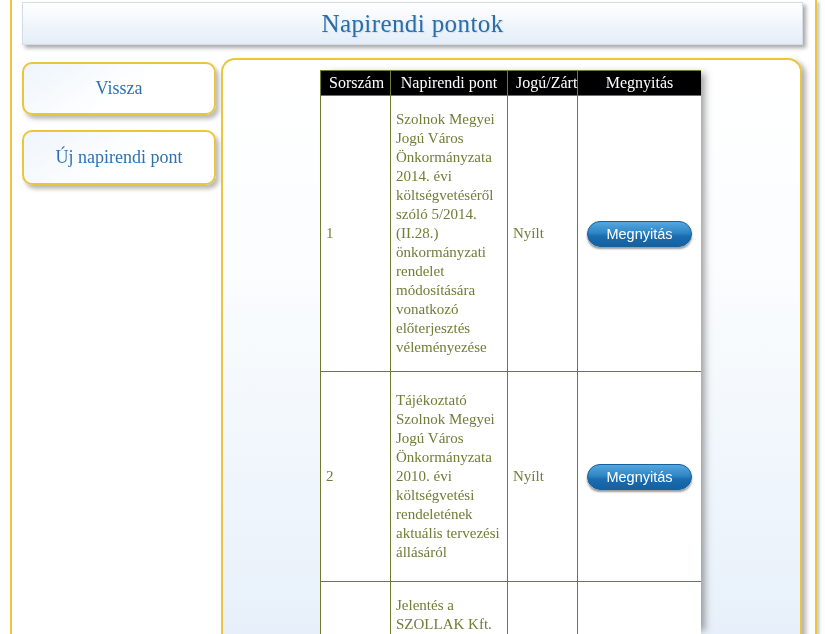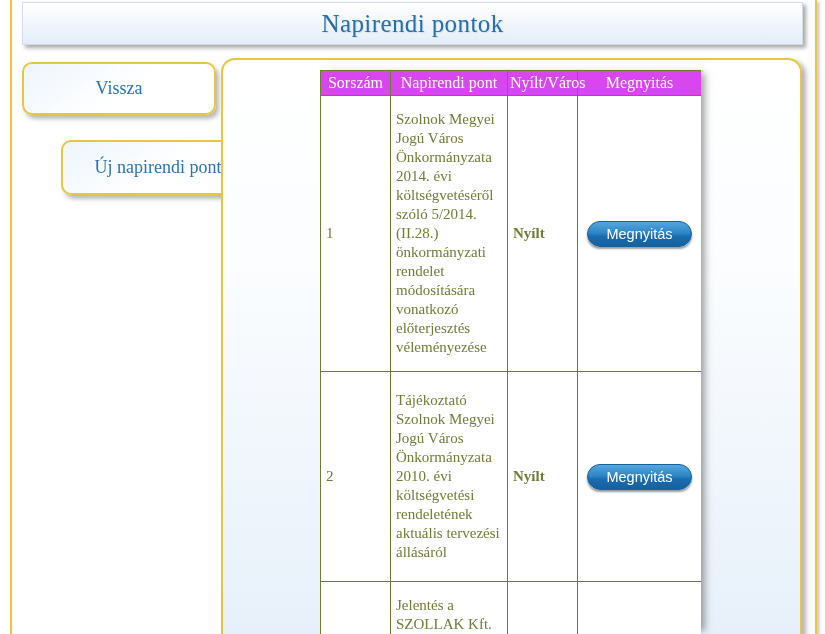--- a/index.html
+++ b/index.html
@@ -30,49 +30,49 @@
   
   .side-btn{
     position:absolute;left:22px;width:190px;
     border:2px solid #e9c63e;border-radius:10px;
     background:linear-gradient(145deg,#eef5fc 0%,#ffffff 55%);
     box-shadow:3px 4px 4px #bbbbbb;
     display:flex;align-items:center;justify-content:center;
     color:#2a72b6;font-size:18px;cursor:pointer;
   }
   .btn-back{top:62px;height:49px;}
-  .btn-new{top:140px;height:51px;margin-left:39px;}
+  .btn-new{top:130px;height:51px;}
 
   
   .main-panel{
     position:absolute;left:221px;top:58px;width:577px;height:576px;
     border:2px solid #e9c63e;border-bottom:none;
     border-radius:14px 14px 0 0;
     background:linear-gradient(#ffffff 0%,#fbfdfe 35%,#e7f0fa 100%);
     box-shadow:4px 3px 5px #b3b3b3;
   }
 
   
   .table-wrap{
     position:absolute;left:320px;top:70px;width:381px;height:564px;
     background:#ffffff;overflow:hidden;
     box-shadow:7px 0 7px -3px rgba(90,90,90,.55);
   }
   table{border-collapse:collapse;width:381px;table-layout:fixed;
         font-size:15px;color:#707d36;}
   th{
-    background:#d946ef;color:#ffffff;font-weight:normal;font-size:16px;
+    background:#000000;color:#ffffff;font-weight:normal;font-size:16px;
     height:22px;border:1px solid #6d7c2d;border-left:1px solid #b7d3e8;
-    padding:1px 2px;text-align:center;
+    padding:1px 8px;text-align:center;
   }
   th:first-child{border-left:1px solid #6d7c2d;}
   td{border:1px solid #6d7c2d;vertical-align:middle;padding:2px 4px;line-height:19px;}
   .col-num{padding-left:5px;}
   .col-item{padding:14px 5px;}
-  .col-status{padding-left:5px;font-weight:bold;}
+  .col-status{padding-left:5px;}
   .col-action{text-align:center;padding:0;}
   tbody tr:nth-child(1){height:264px;}
   tbody tr:nth-child(2){height:210px;}
   tbody tr:nth-child(3){height:140px;}
   tbody tr:nth-child(3) td{vertical-align:top;}
 
   .megnyitas-btn{
     width:105px;height:26px;border:1px solid #15609f;border-radius:13px;
     background:linear-gradient(#55a7de 0%,#2e86c6 45%,#1a6bb0 60%,#15619f 100%);
     color:#ffffff;font-family:"Liberation Sans", sans-serif;font-size:14.5px;
@@ -104,21 +104,21 @@
       <colgroup>
         <col style="width:70px">
           <col style="width:117px">
           <col style="width:70px">
           <col style="width:124px">
       </colgroup>
       <thead>
         <tr>
           <th>Sorszám</th>
           <th>Napirendi pont</th>
-          <th>Nyílt/Város</th>
+          <th>Jogú/Zárt</th>
           <th>Megnyitás</th>
         </tr>
       </thead>
       <tbody>
           <tr>
             <td class="col-num">1</td>
             <td class="col-item">Szolnok Megyei Jogú Város Önkormányzata 2014. évi költségvetéséről szóló 5/2014. (II.28.) önkormányzati rendelet módosítására vonatkozó előterjesztés véleményezése</td>
             <td class="col-status">Nyílt</td>
             <td class="col-action"><button class="megnyitas-btn">Megnyitás</button></td>
           </tr>

